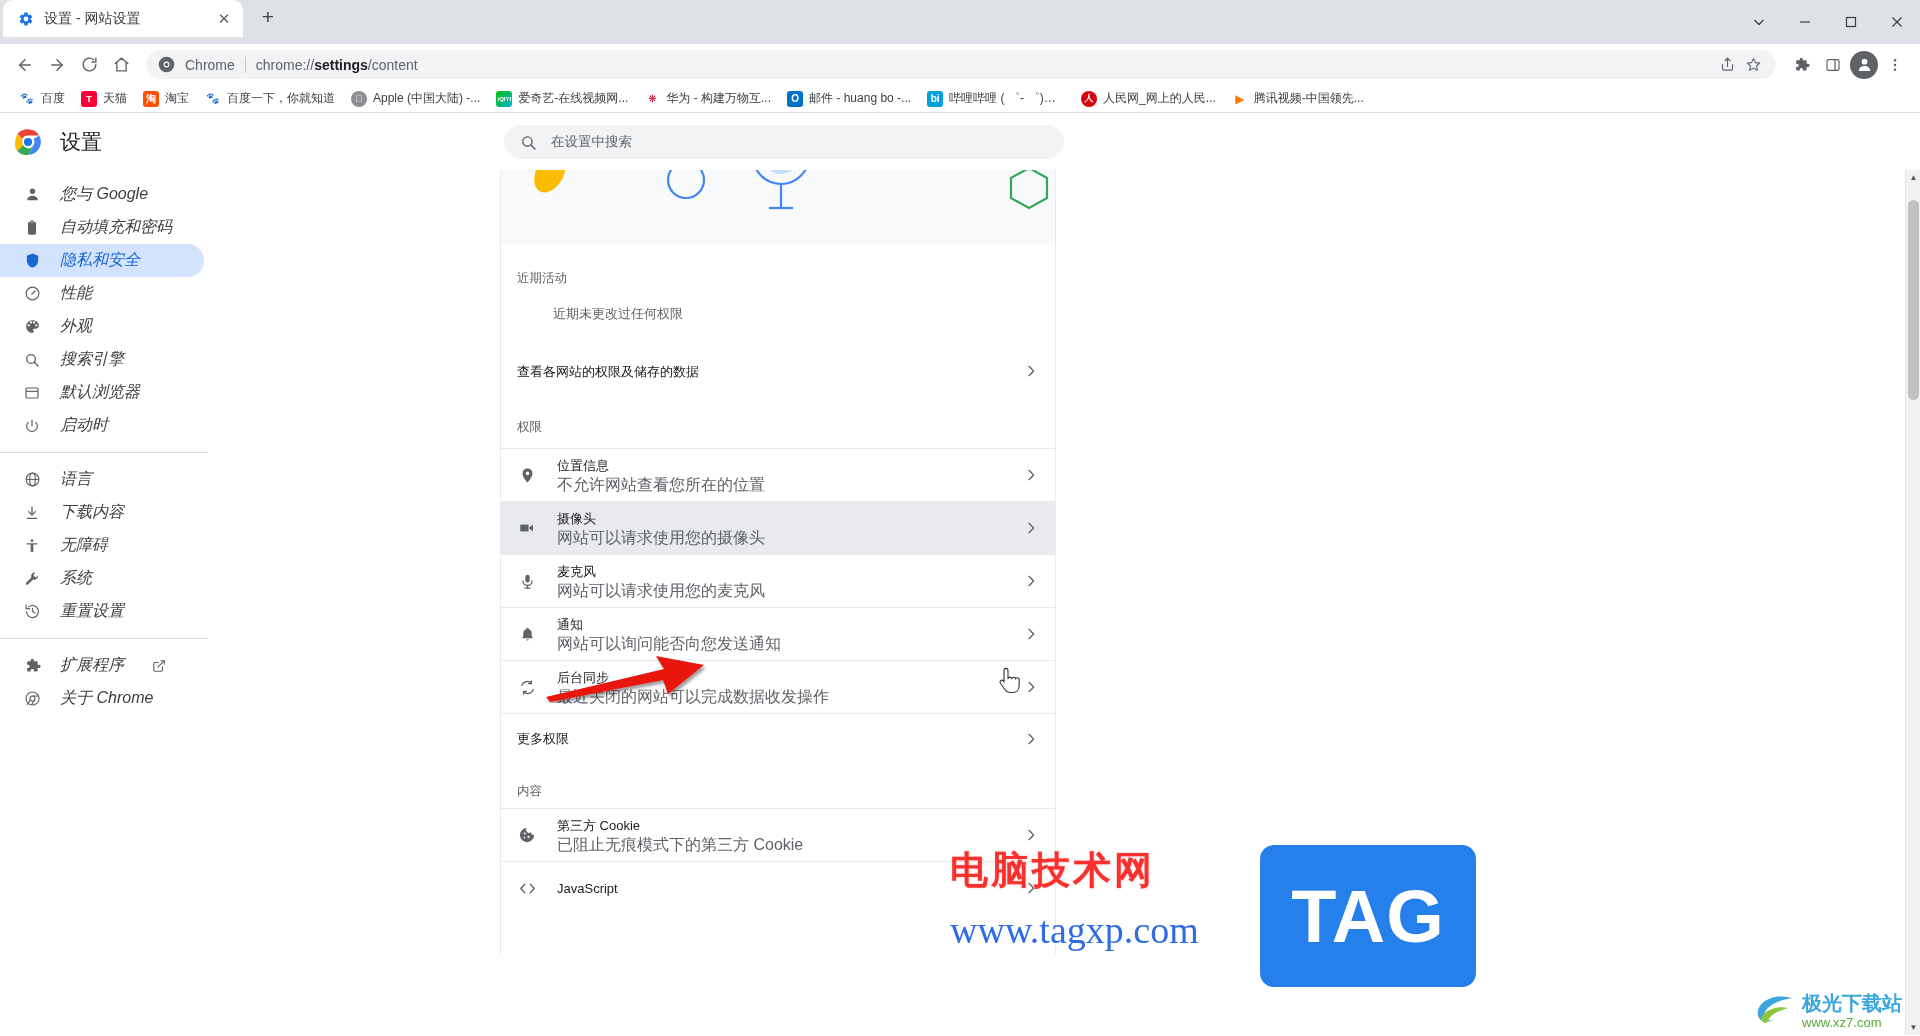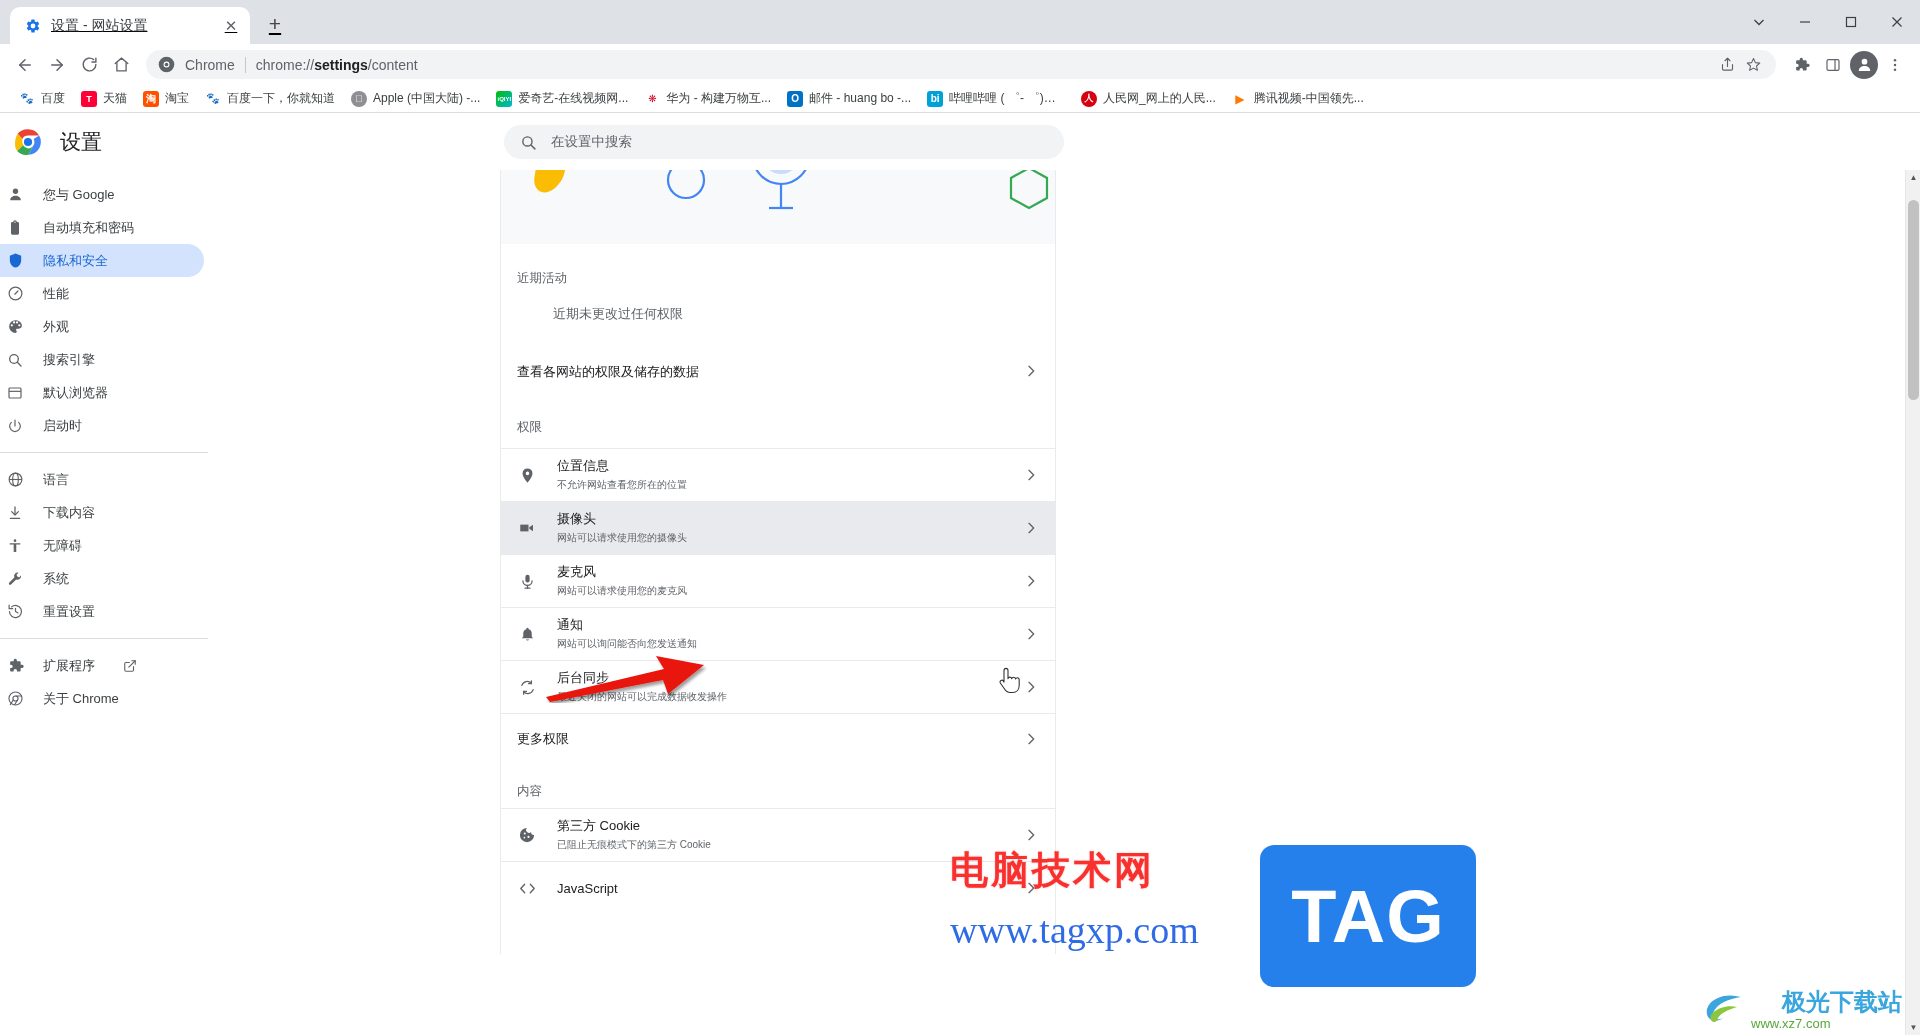--- a/index.html
+++ b/index.html
@@ -10,21 +10,21 @@
     overflow: hidden;
   }
 
   
   .browser-window { width: 1920px; height: 1036px; position: relative; background:#fff; }
 
   .titlebar {
     height: 44px; background: #dee1e6;
     display: flex; align-items: flex-end; position: relative;
   }
-  .tabstrip { display:flex; align-items:flex-end; height:44px; padding-left:10px;text-decoration:underline; }
+  .tabstrip { display:flex; align-items:flex-start; height:44px; padding-left:3px; }
   .tab {
     height: 37px; min-width: 240px; max-width: 250px;
     background: #fff; border-radius: 10px 10px 0 0;
     display: flex; align-items: center; padding: 0 10px 0 14px;
     position: relative; gap: 10px;
   }
   .tab-favicon { width:17px; height:17px; flex:none; display:flex; align-items:center; justify-content:center;}
   .tab-title {
     font-size: 14px; color: #3c4043; white-space: nowrap;
     overflow: hidden; text-overflow: ellipsis; flex: 1;
@@ -107,22 +107,22 @@
     display:flex; align-items:center; padding:0 16px; gap:14px;
   }
   .search-ph { font-size:13.5px; color:#5f6368; }
 
   .settings-body { flex:1; display:flex; position:relative; overflow:hidden; }
 
   
   .sidebar { width: 208px; flex:none; padding-top: 8px; background:#fff; }
   .nav-item {
     height: 33px; display:flex; align-items:center; gap:18px;
-    padding-left: 5px; margin-right: 4px;
-    border-radius: 0 20px 20px 0; color:#3c4043; font-size:13px;
+    padding-left: 22px; margin-right: 4px;
+    border-radius: 0 20px 20px 0; color:#3c4043; font-size:16px;font-style:italic;
   }
   .nav-item .ni-ico { width:20px; height:20px; flex:none; color:#5f6368;
                       display:flex; align-items:center; justify-content:center;}
   .nav-item.active { background:#d3e3fd; color:#1967d2; }
   .nav-item.active .ni-ico { color:#1967d2; }
   .nav-sep { height:1px; background:#dadce0; margin: 10px 0 10px 0; width: 208px; }
   .ext-link-ico { margin-left:10px; color:#5f6368; display:flex; }
 
   
   .main-scroll { flex:1; position:relative; overflow:hidden; background:#fff; }
@@ -143,21 +143,21 @@
     padding: 0 16px 0 16px; border-top:1px solid #e8eaed;
     position:relative;
   }
   .row.plain { border-top:none; }
   .row-ico {
     width:20px; height:20px; flex:none; color:#5f6368; margin-right:20px;
     display:flex; align-items:center; justify-content:center;
   }
   .row-txt { flex:1; min-width:0; }
   .row-title { font-size:13px; color:#202124; line-height:17px; }
-  .row-sub { font-size:10px; color:#5f6368; line-height:17px; margin-top:2px; }
+  .row-sub { font-size:16px; color:#5f6368; line-height:17px; margin-top:2px; }
   .chev { color:#5f6368; flex:none; display:flex; }
   .row.hover { background:#e8eaed; }
   .row.single { min-height:48px; }
 
   .group-label { font-size:12.5px; color:#5f6368; padding: 24px 0 12px 16px; }
   .group-label.tight { padding-top: 20px; padding-bottom: 8px; }
 
   
   .vscroll {
     position:absolute; right:0; top:0; width:15px; height:100%;
@@ -199,22 +199,22 @@
     background:#2680eb; border-radius:14px; z-index:18;
     display:flex; align-items:center; justify-content:center;
     color:#fff; font-size:74px; font-weight:700; letter-spacing:1px;
     font-family:"Liberation Sans", sans-serif; pointer-events:none;
   }
   .wm-br {
     position:absolute; right:18px; bottom:6px; z-index:25;
     display:flex; align-items:center; gap:6px; pointer-events:none;
   }
   .wm-br-txt { display:flex; flex-direction:column; line-height:1; }
-  .wm-br-cn { font-size:24px; font-weight:700; color:#3aa6dd;
-              font-family:"DejaVu Sans", sans-serif;margin-left:31px; }
+  .wm-br-cn { font-size:20px; font-weight:700; color:#3aa6dd;
+              font-family:"DejaVu Sans", sans-serif; }
   .wm-br-url { font-size:13px; color:#57a93a; margin-top:3px;
                font-family:"Liberation Sans", sans-serif; }
 </style>
 </head>
 <body>
 
 <div class="browser-window">
 
   <div class="titlebar">
     <div class="tabstrip">

